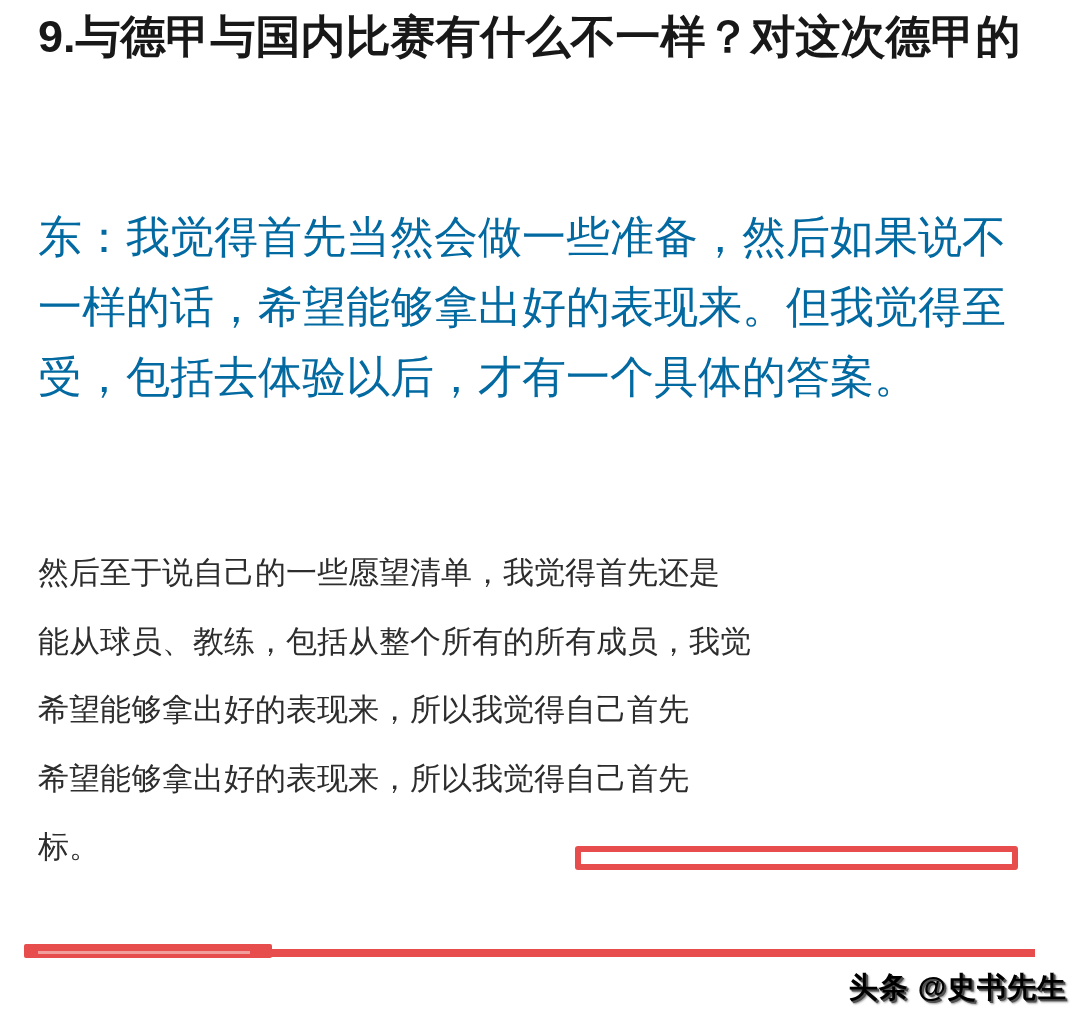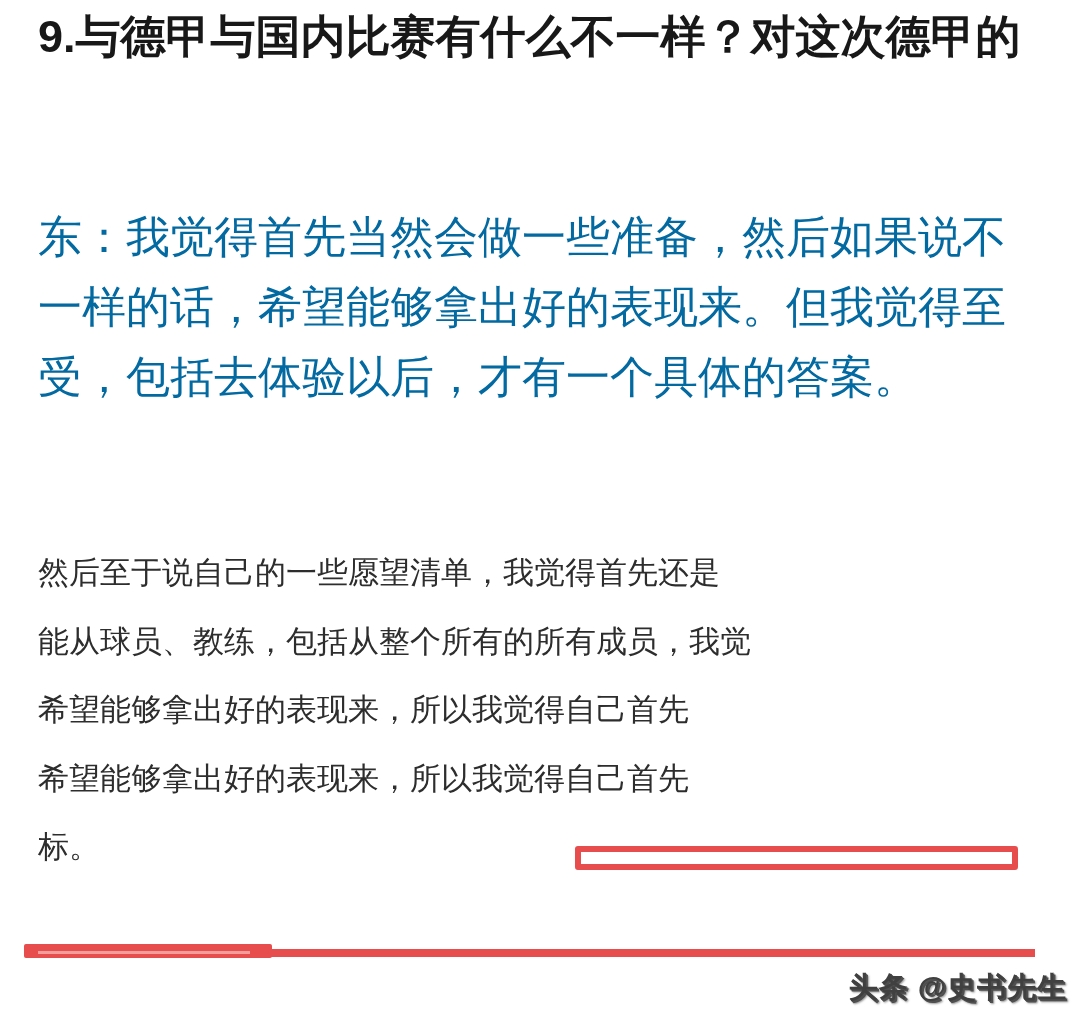--- a/index.html
+++ b/index.html
@@ -85,21 +85,21 @@
     background: #e64d4c;
     z-index: 3;
   }
   .watermark {
     position: absolute;
     top: 968px;
     right: 13px;
     font-size: 29px;
     font-weight: 700;
     letter-spacing: 1px;
-    color: #404040;
+    color: #000000;
     text-shadow:
       2px 2px 0 #4f4f4f,
       1px 1px 0 #5a5a5a,
       3px 3px 2px rgba(70,70,70,0.55);
     z-index: 2;
   }
 </style>
 </head>
 <body>
 

